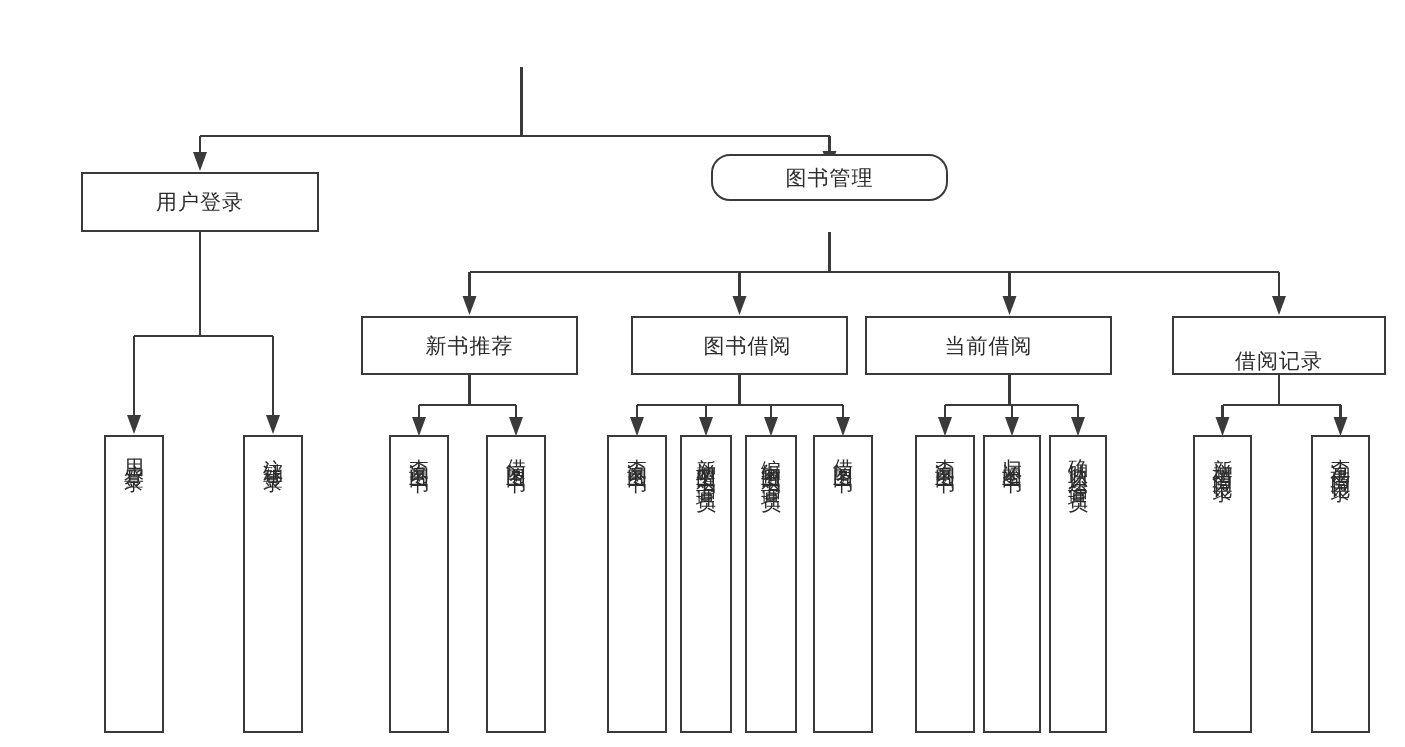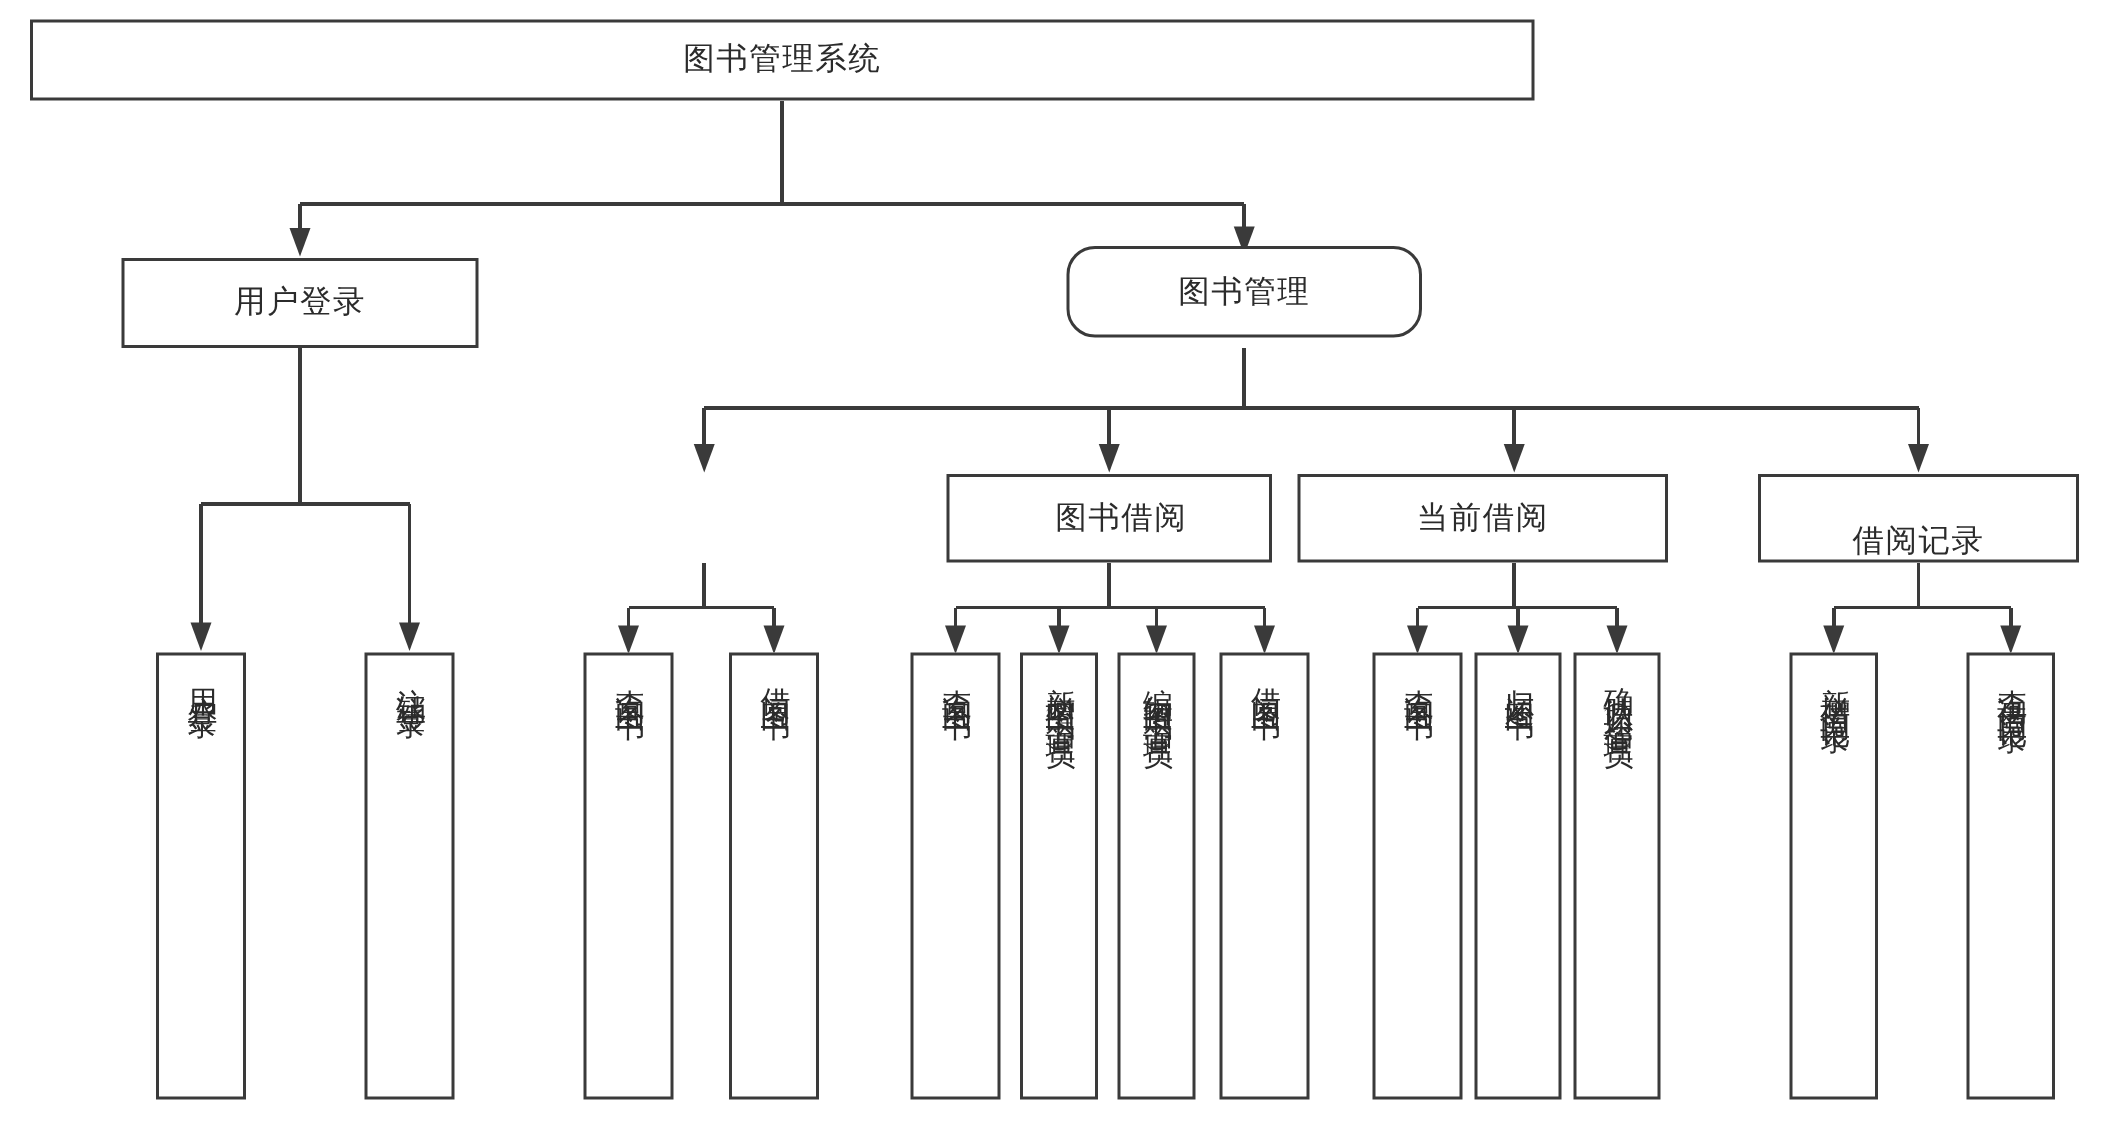--- a/index.html
+++ b/index.html
@@ -120,31 +120,31 @@
       <line x1="1078" y1="405" x2="1078" y2="418" stroke="#3a3a3a" stroke-width="2.4" shape-rendering="crispEdges"></line>
       <path d="M 1071 417 L 1085 417 L 1078 436 Z" fill="#3a3a3a"></path>
       <line x1="1279" y1="375" x2="1279" y2="405" stroke="#3a3a3a" stroke-width="2.4" shape-rendering="crispEdges"></line>
       <line x1="1222.5" y1="405" x2="1340.5" y2="405" stroke="#3a3a3a" stroke-width="2.4" shape-rendering="crispEdges"></line>
       <line x1="1222.5" y1="405" x2="1222.5" y2="418" stroke="#3a3a3a" stroke-width="2.4" shape-rendering="crispEdges"></line>
       <path d="M 1215.5 417 L 1229.5 417 L 1222.5 436 Z" fill="#3a3a3a"></path>
       <line x1="1340.5" y1="405" x2="1340.5" y2="418" stroke="#3a3a3a" stroke-width="2.4" shape-rendering="crispEdges"></line>
       <path d="M 1333.5 417 L 1347.5 417 L 1340.5 436 Z" fill="#3a3a3a"></path>
     </svg>
 
-  <div class="node h" id="n-root" style="left: 20px; top: 13px; width: 1003px; height: 54px;">
-    <span>图书管理系统</span>
-  </div>
 
   <div class="node h" id="n-user-login" style="left: 81px; top: 172px; width: 238px; height: 60px;">
     <span>用户登录</span>
   </div>
-  <div class="node h" id="n-book-manage" style="left: 711px; top: 164px; width: 237px; height: 61px; border-radius: 19px;">
+  <div class="node h" id="n-book-manage" style="left: 711px; top: 154px; width: 237px; height: 47px; border-radius: 19px;">
     <span>图书管理</span>
   </div>
 
+  <div class="node h" id="n-new-book-rec" style="left: 361px; top: 316px; width: 217px; height: 59px;">
+    <span>新书推荐</span>
+  </div>
   <div class="node h" id="n-book-borrow" style="left: 631px; top: 316px; width: 217px; height: 59px; padding-left: 16px;">
     <span>图书借阅</span>
   </div>
   <div class="node h" id="n-current-borrow" style="left: 865px; top: 316px; width: 247px; height: 59px;">
     <span>当前借阅</span>
   </div>
   <div class="node h" id="n-borrow-record" style="left: 1172px; top: 316px; width: 214px; height: 59px; align-items: flex-end;">
     <span>借阅记录</span>
   </div>
 

